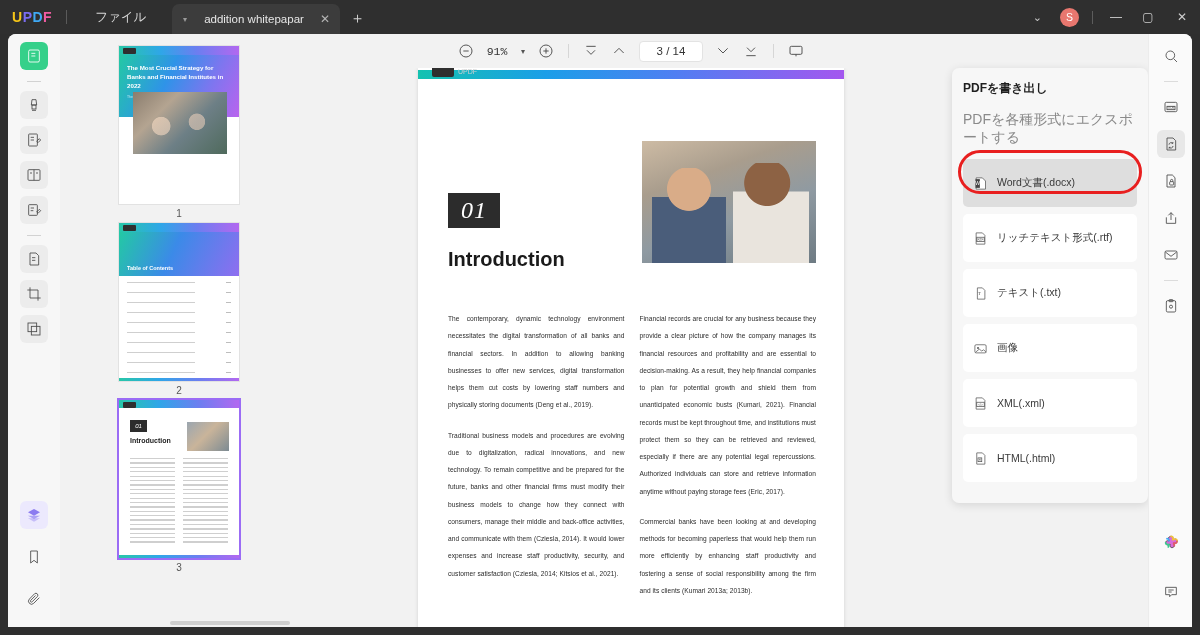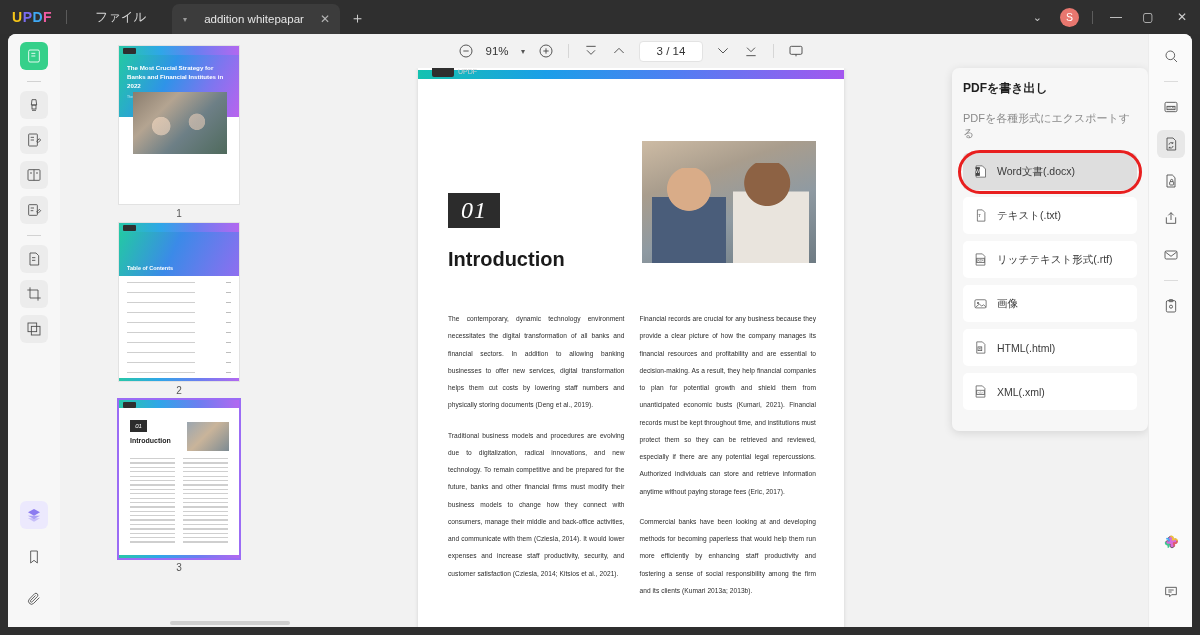--- a/index.html
+++ b/index.html
@@ -151,21 +151,21 @@
   .doctoolbar {
     position:absolute; top:0; left:0; right:0; height:34px;
     display:flex; align-items:center; justify-content:center; gap:0;
     background:#f2f2f2;
   }
   .tbtn {
     width:28px; height:28px; display:flex; align-items:center; justify-content:center;
     cursor:pointer; border-radius:5px; color:#4a4a4a;
   }
   .tbtn svg { width:16px; height:16px; stroke:#4a4a4a; fill:none; stroke-width:1.4; }
-  .zoomval { font-size:11.5px; color:#333; min-width:34px; text-align:center; cursor:pointer; }
+  .zoomval { font-size:11.5px; color:#333; min-width:34px; text-align:center; cursor:pointer;font-family:Liberation Mono, monospace; }
   .caret-dn { width:18px; text-align:center; color:#555; font-size:8px; cursor:pointer; }
   .tbar-sep { width:1px; height:14px; background:#d6d6d6; margin:0 8px; }
   .pagebox {
     background:#fff; border:1px solid #e3e3e3; border-radius:4px;
     height:21px; min-width:64px; display:flex; align-items:center;
     justify-content:center; font-size:11.5px; color:#333; margin:0 6px; cursor:text;
   }
 
   
   .pagecanvas {
@@ -212,23 +212,23 @@
     margin-bottom:13px; letter-spacing:.05px;
   }
 
   
   .exportpanel {
     position:absolute; right:44px; top:34px; width:196px;
     background:#f7f7f7; border-radius:7px;
     box-shadow:0 2px 10px rgba(0,0,0,.12); padding:12px 11px 14px 11px;
   }
   .ep-title { font-size:12px; font-weight:bold; color:#1f1f1f; margin-bottom:5px; }
-  .ep-sub { font-size:11px; color:#8a8a8a; margin-bottom:12px;margin-top:14px; }
+  .ep-sub { font-size:14px; color:#8a8a8a; margin-bottom:12px;margin-top:14px; }
   .ep-item {
-    position:relative; height:37px; background:#fff; border-radius:5px;
+    position:relative; height:48px; background:#fff; border-radius:5px;
     display:flex; align-items:center; padding:0 10px; gap:9px;
     margin-bottom:7px; cursor:pointer;
   }
   .ep-item.selected { background:#dedede; }
   .ep-item svg { width:15px; height:15px; flex:none; }
   .ep-label { font-size:10.5px; color:#3a3a3a; white-space:nowrap; }
   .ep-ring {
     position:absolute; left:6px; top:82px; width:184px; height:44px;
     border:3.5px solid #e81f1f; border-radius:24px; pointer-events:none;
   }
@@ -555,60 +555,60 @@
             <text x="7.5" y="15" font-size="8" fill="#fff" text-anchor="middle" font-family="Liberation Sans">W</text>
           </svg>
         <span class="ep-label">Word文書(.docx)</span>
       </div>
 
 
 
 
       <div class="ep-item">
         <svg viewBox="0 0 24 24">
-            <path d="M7 3h8l4 4v14H7z" fill="#fff" stroke="#555" stroke-width="1.2"></path>
-            <text x="10" y="15" font-size="8" fill="#555" text-anchor="middle" font-family="Liberation Serif">T</text>
-          </svg>
-        <span class="ep-label">テキスト(.txt)</span>
-      </div>
-
-      <div class="ep-item">
-        <svg viewBox="0 0 24 24">
             <path d="M5 3h10l4 4v14H5z" fill="#fff" stroke="#555" stroke-width="1.2"></path>
             <rect x="6" y="10" width="12" height="7" fill="none" stroke="#555" stroke-width="1.2"></rect>
             <text x="12" y="16" font-size="5" fill="#555" text-anchor="middle" font-family="Liberation Sans">RTF</text>
           </svg>
         <span class="ep-label">リッチテキスト形式(.rtf)</span>
       </div>
 
       <div class="ep-item">
         <svg viewBox="0 0 24 24">
+            <path d="M7 3h8l4 4v14H7z" fill="#fff" stroke="#555" stroke-width="1.2"></path>
+            <text x="10" y="15" font-size="8" fill="#555" text-anchor="middle" font-family="Liberation Serif">T</text>
+          </svg>
+        <span class="ep-label">テキスト(.txt)</span>
+      </div>
+
+      <div class="ep-item">
+        <svg viewBox="0 0 24 24">
             <rect x="3" y="6" width="18" height="13" rx="2" fill="#fff" stroke="#555" stroke-width="1.2"></rect>
             <circle cx="8" cy="11" r="1.6" fill="#555"></circle>
             <path d="M4 18l6-5 4 3 3-2 4 4" fill="none" stroke="#555" stroke-width="1.2"></path>
           </svg>
         <span class="ep-label">画像</span>
       </div>
 
       <div class="ep-item">
         <svg viewBox="0 0 24 24">
+            <path d="M5 3h10l4 4v14H5z" fill="#fff" stroke="#555" stroke-width="1.2"></path>
+            <rect x="6" y="10" width="12" height="7" fill="none" stroke="#555" stroke-width="1.2"></rect>
+            <text x="12" y="16" font-size="5" fill="#555" text-anchor="middle" font-family="Liberation Sans">&lt;/&gt;</text>
+          </svg>
+        <span class="ep-label">XML(.xml)</span>
+      </div>
+
+      <div class="ep-item">
+        <svg viewBox="0 0 24 24">
             <path d="M6 3h9l4 4v14H6z" fill="#fff" stroke="#555" stroke-width="1.2"></path>
             <rect x="8" y="11" width="6" height="6" fill="none" stroke="#555" stroke-width="1.2"></rect>
             <text x="11" y="16" font-size="4.5" fill="#555" text-anchor="middle" font-family="Liberation Sans">H</text>
           </svg>
         <span class="ep-label">HTML(.html)</span>
-      </div>
-
-      <div class="ep-item">
-        <svg viewBox="0 0 24 24">
-            <path d="M5 3h10l4 4v14H5z" fill="#fff" stroke="#555" stroke-width="1.2"></path>
-            <rect x="6" y="10" width="12" height="7" fill="none" stroke="#555" stroke-width="1.2"></rect>
-            <text x="12" y="16" font-size="5" fill="#555" text-anchor="middle" font-family="Liberation Sans">&lt;/&gt;</text>
-          </svg>
-        <span class="ep-label">XML(.xml)</span>
       </div>
 
       <div class="ep-ring"></div>
     </div>
 
     <div class="rrail">
       <div class="rrail-btn">
         <svg viewBox="0 0 24 24">
             <circle cx="11" cy="11" r="6.5"></circle>
             <line x1="16" y1="16" x2="21" y2="21"></line>

